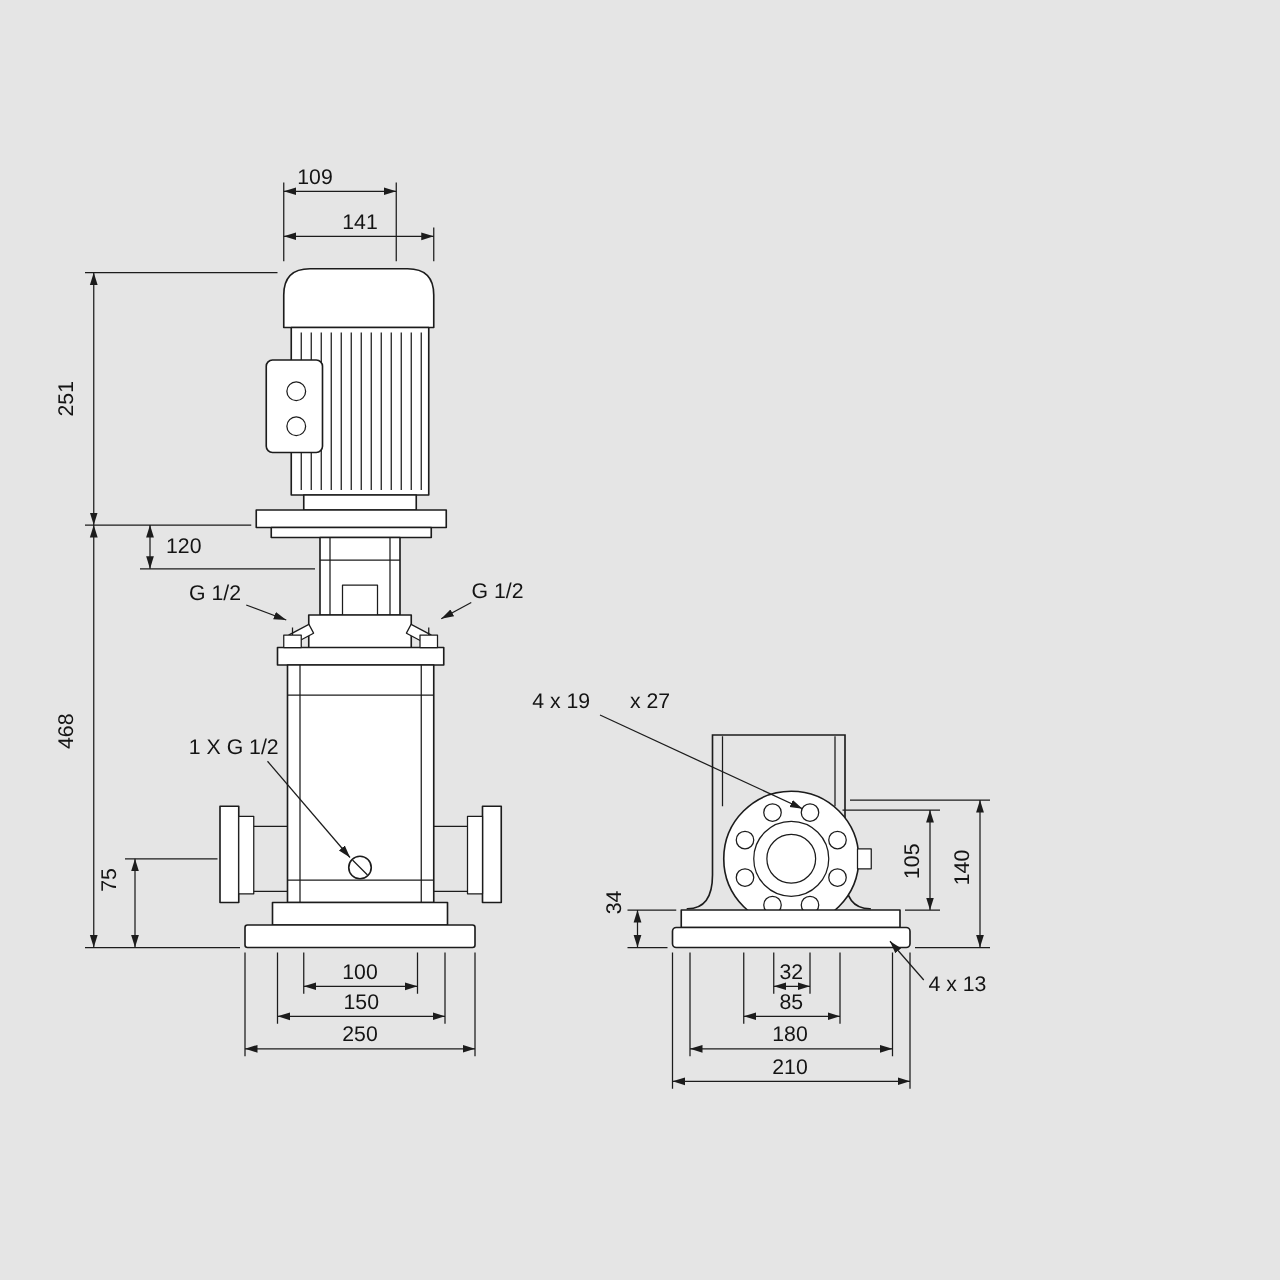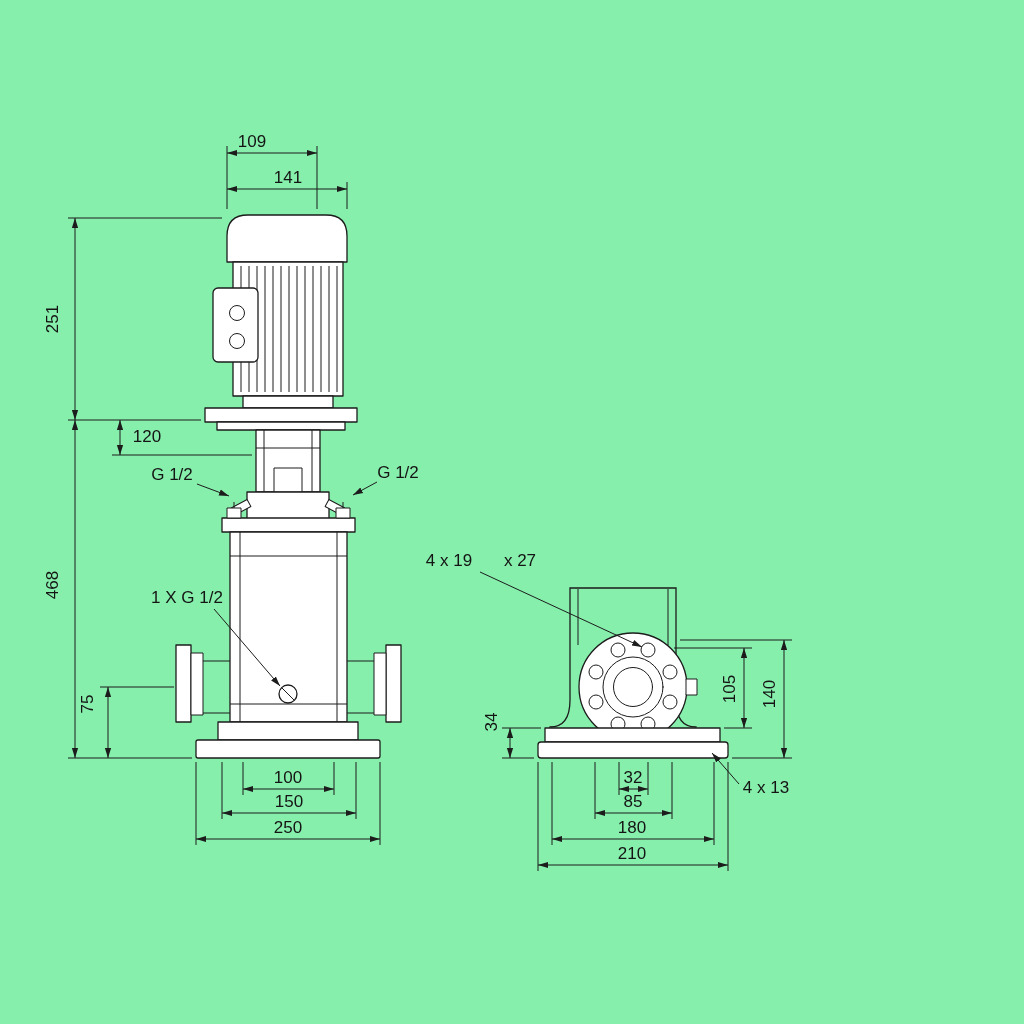--- a/index.html
+++ b/index.html
@@ -1,16 +1,16 @@
 <!DOCTYPE html>
 <html><head>
 <meta charset="utf-8">
 <style>
   html,body{margin:0;padding:0;background:#ffffff;}
-  .canvas{position:relative;width:1024px;height:1024px;background:#86efac;overflow:hidden;}
+  .canvas{position:relative;width:1024px;height:1024px;background:#e5e5e5;overflow:hidden;}
   svg{display:block;}
   
   .s  {stroke:#1c1c1c;fill:none;stroke-width:1.3;stroke-linejoin:round;stroke-linecap:square;}
   .sf {stroke:#1c1c1c;fill:#ffffff;stroke-width:1.3;stroke-linejoin:round;}
   .thin{stroke-width:1;}
   
   .dl {stroke:#1c1c1c;stroke-width:1;fill:none;}
   
   .dt {font-family:"Liberation Sans",sans-serif;font-size:17px;fill:#141414;text-anchor:middle;}
 </style>

